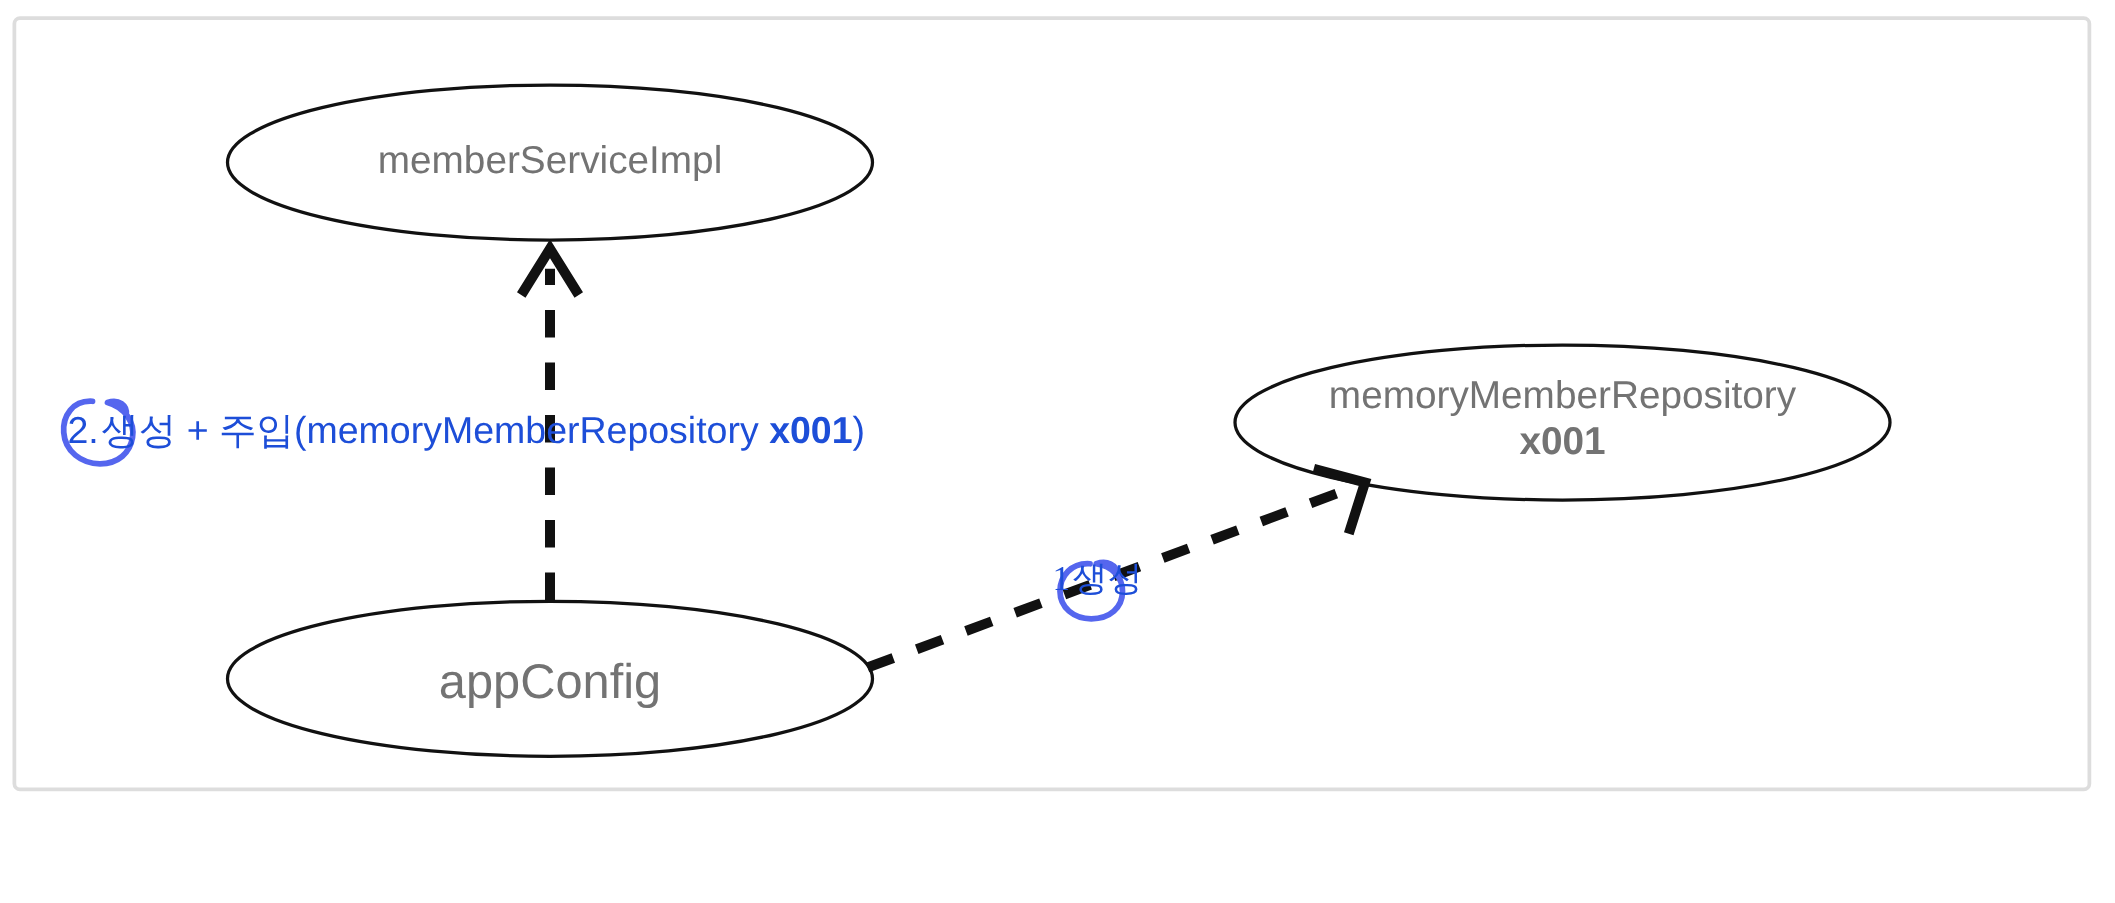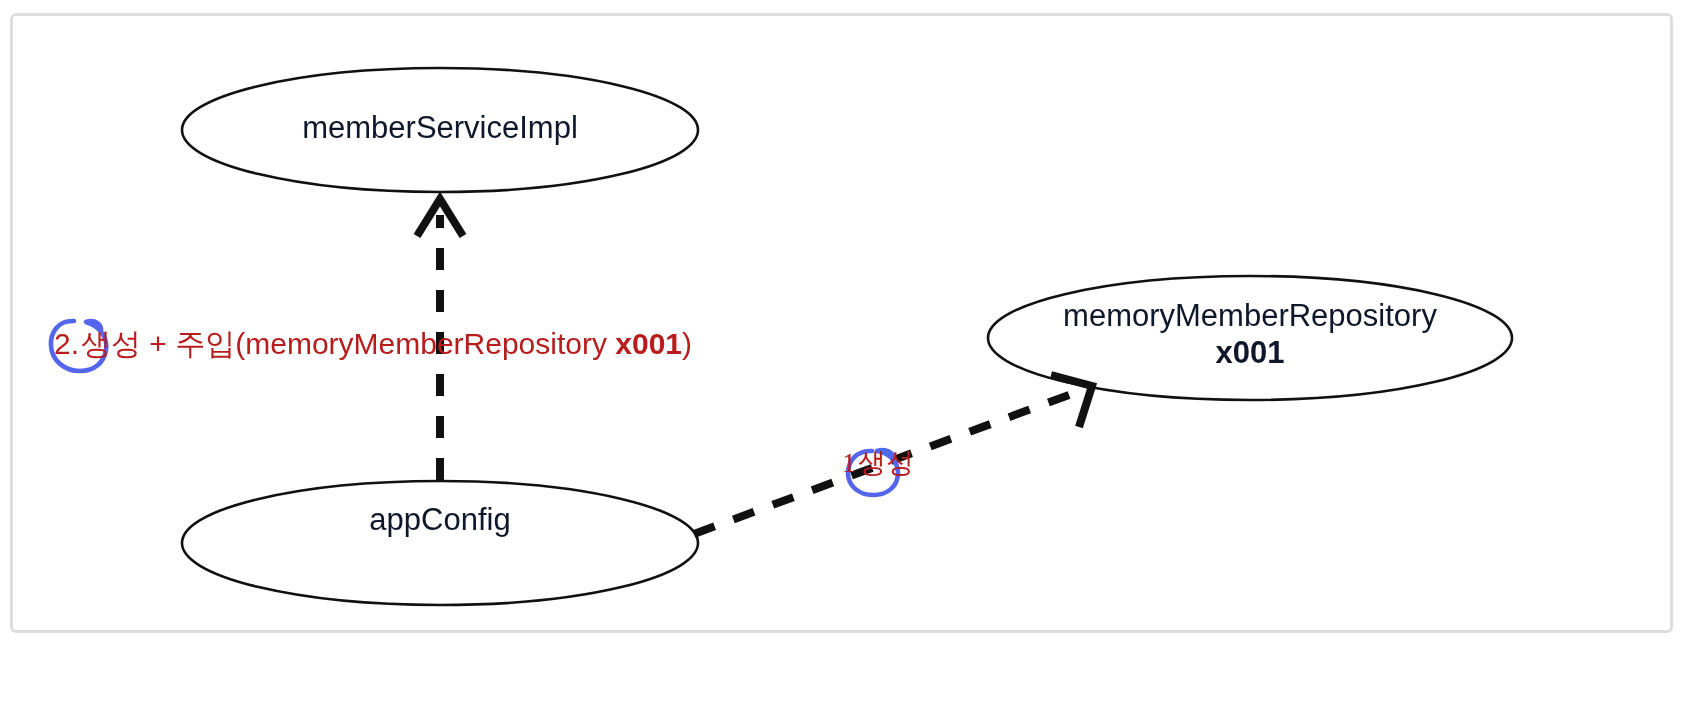--- a/index.html
+++ b/index.html
@@ -33,51 +33,51 @@
     position: absolute;
     left: 0;
     top: 0;
     width: 1692px;
     height: 722px;
   }
   
   .node-label {
     position: absolute;
     text-align: center;
-    color: #0f172a;
+    color: #737373;
     line-height: 1.18;
     white-space: nowrap;
     pointer-events: none;
   }
   #node-member-service-impl-label {
     left: 180px;
     top: 110px;
     width: 520px;
     font-size: 31px;
   }
   #node-app-config-label {
     left: 180px;
-    top: 502px;
+    top: 523px;
     width: 520px;
-    font-size: 31px;
+    font-size: 39px;
   }
   #node-memory-member-repository-label {
     left: 990px;
     top: 298px;
     width: 520px;
     font-size: 31px;
   }
   .node-label .bold-line {
     display: block;
     font-weight: bold;
   }
   
   .edge-label {
     position: absolute;
-    color: #b91c1c;
+    color: #1d4ed8;
     white-space: nowrap;
     pointer-events: none;
     text-align: center;
   }
   #edge-label-injection {
     left: 52px;
     top: 324px;
     font-size: 30px;
   }
   #edge-label-creation {

